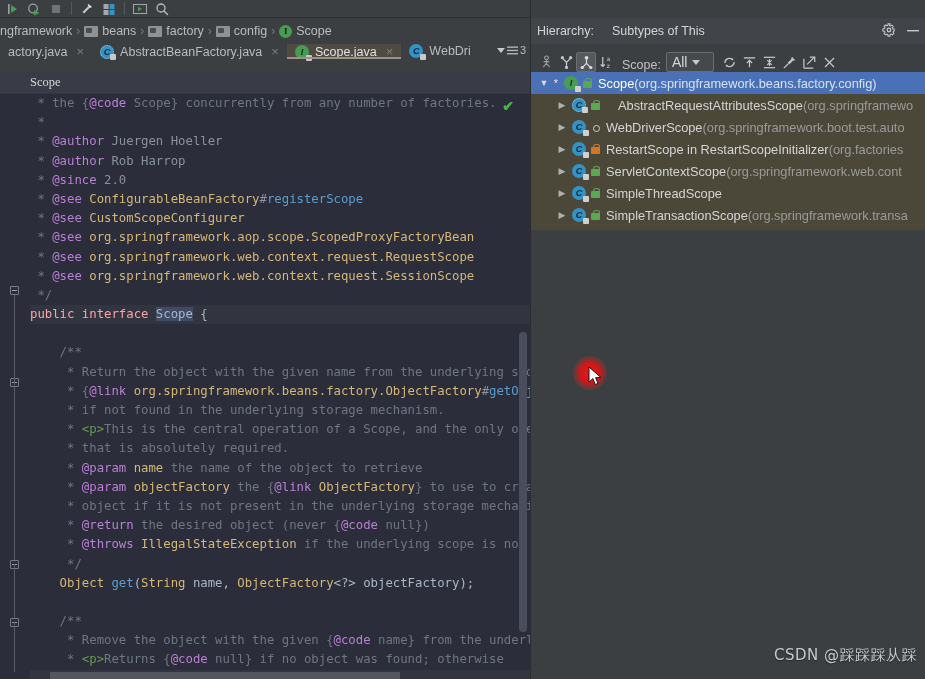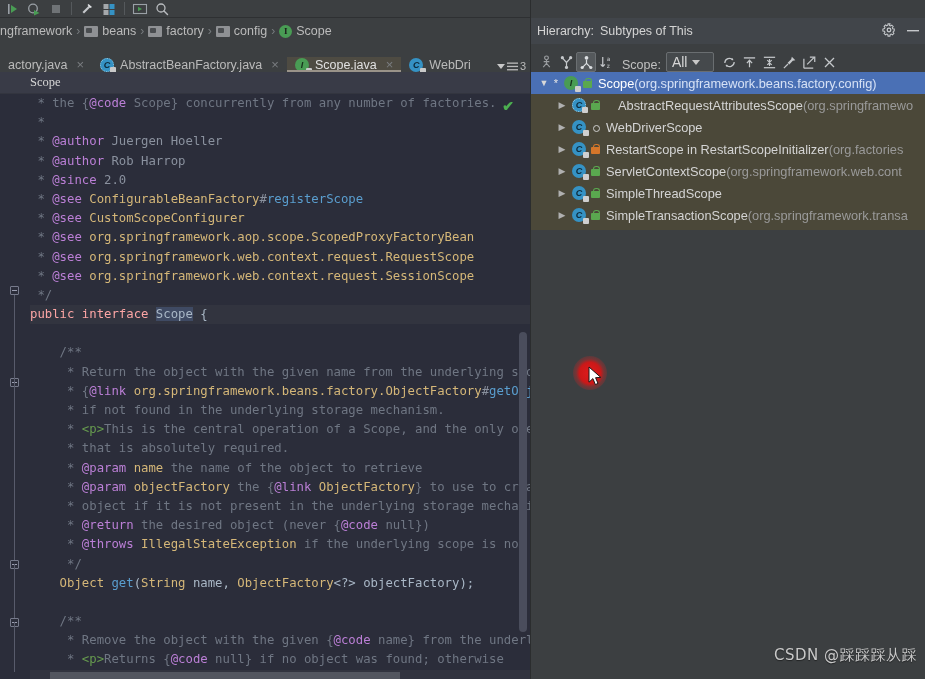--- a/index.html
+++ b/index.html
@@ -48,21 +48,21 @@
     background: #499c54; color: #1d1d1d;
     font-size: 9px; font-weight: bold;
     display: flex; align-items: center; justify-content: center;
     font-family: "Liberation Serif", serif;
   }
 
   
   .tabbar {
     position: absolute; left: 0; top: 44px; width: 530px; height: 28px;
     background: #3c3f41;
-    display: flex; align-items: flex-end; overflow: hidden;
+    display: flex; align-items: flex-start; overflow: hidden;
   }
   .tab {
     display: flex; align-items: center; gap: 6px;
     padding: 0 8px; font-size: 12.5px; color: #bbbbbb;
     position: relative; white-space: nowrap;
   }
   .tab.active { background: #4e4b42; color: #e0e0e0; }
   .tab.active::after {
     content: ''; position: absolute; left: 0; right: 0; bottom: 0;
     height: 2px; background: #9a9389;
@@ -388,21 +388,21 @@
     <div class="code" id="code-lines"><div class="ln"><span class="cmt"> * the {</span><span class="jdoc-tag">@code</span><span class="cmt"> Scope} concurrently from any number of factories.</span></div><div class="ln"><span class="cmt"> *</span></div><div class="ln"><span class="cmt"> * </span><span class="jdoc-tag">@author</span><span class="jdoc-val"> Juergen Hoeller</span></div><div class="ln"><span class="cmt"> * </span><span class="jdoc-tag">@author</span><span class="jdoc-val"> Rob Harrop</span></div><div class="ln"><span class="cmt"> * </span><span class="jdoc-tag">@since</span><span class="jdoc-val"> 2.0</span></div><div class="ln"><span class="cmt"> * </span><span class="jdoc-tag">@see</span><span class="typ"> ConfigurableBeanFactory</span><span class="jdoc-val">#</span><span class="link">registerScope</span></div><div class="ln"><span class="cmt"> * </span><span class="jdoc-tag">@see</span><span class="typ"> CustomScopeConfigurer</span></div><div class="ln"><span class="cmt"> * </span><span class="jdoc-tag">@see</span><span class="typ"> org.springframework.aop.scope.ScopedProxyFactoryBean</span></div><div class="ln"><span class="cmt"> * </span><span class="jdoc-tag">@see</span><span class="typ"> org.springframework.web.context.request.RequestScope</span></div><div class="ln"><span class="cmt"> * </span><span class="jdoc-tag">@see</span><span class="typ"> org.springframework.web.context.request.SessionScope</span></div><div class="ln"><span class="cmt"> */</span></div><div class="ln hl"><span class="kw">public interface </span><span class="sel">Scope</span><span class="id"> {</span></div><div class="ln"><span class="id"></span></div><div class="ln"><span class="cmt">    /**</span></div><div class="ln"><span class="cmt">     * Return the object with the given name from the underlying scope,</span></div><div class="ln"><span class="cmt">     * {</span><span class="jdoc-tag">@link</span><span class="typ"> org.springframework.beans.factory.ObjectFactory</span><span class="jdoc-val">#</span><span class="link">getObject(</span></div><div class="ln"><span class="cmt">     * if not found in the underlying storage mechanism.</span></div><div class="ln"><span class="cmt">     * </span><span class="htmltag">&lt;p&gt;</span><span class="cmt">This is the central operation of a Scope, and the only operati</span></div><div class="ln"><span class="cmt">     * that is absolutely required.</span></div><div class="ln"><span class="cmt">     * </span><span class="jdoc-tag">@param</span><span class="typ"> name</span><span class="cmt"> the name of the object to retrieve</span></div><div class="ln"><span class="cmt">     * </span><span class="jdoc-tag">@param</span><span class="typ"> objectFactory</span><span class="cmt"> the {</span><span class="jdoc-tag">@link</span><span class="typ"> ObjectFactory</span><span class="cmt">} to use to create t</span></div><div class="ln"><span class="cmt">     * object if it is not present in the underlying storage mechanism</span></div><div class="ln"><span class="cmt">     * </span><span class="jdoc-tag">@return</span><span class="cmt"> the desired object (never {</span><span class="jdoc-tag">@code</span><span class="cmt"> null})</span></div><div class="ln"><span class="cmt">     * </span><span class="jdoc-tag">@throws</span><span class="typ"> IllegalStateException</span><span class="cmt"> if the underlying scope is not curr</span></div><div class="ln"><span class="cmt">     */</span></div><div class="ln"><span class="typ">    Object </span><span class="mth">get</span><span class="id">(</span><span class="typ">String</span><span class="id"> name, </span><span class="typ">ObjectFactory</span><span class="id">&lt;?&gt; objectFactory);</span></div><div class="ln"><span class="id"></span></div><div class="ln"><span class="cmt">    /**</span></div><div class="ln"><span class="cmt">     * Remove the object with the given {</span><span class="jdoc-tag">@code</span><span class="cmt"> name} from the underlying</span></div><div class="ln"><span class="cmt">     * </span><span class="htmltag">&lt;p&gt;</span><span class="cmt">Returns {</span><span class="jdoc-tag">@code</span><span class="cmt"> null} if no object was found; otherwise</span></div><div class="ln hl"><span class="cmt">     * returns the removed {</span><span class="jdoc-tag">@code</span><span class="cmt"> Object}.</span></div></div>
     <div class="check-ok">✔</div>
     <div class="editor-scroll"></div>
     <div class="editor-scroll2"></div>
   </div>
 
   <div class="hier">
     <div class="hier-top"></div>
 
     <div class="hier-title">
-      <span style="margin-right:6px;">Hierarchy:</span>
+      <span style="margin-right:18px;">Hierarchy:</span>
       <span>Subtypes of This</span>
       <span class="t-actions">
         <span>
           <svg width="14" height="14" viewBox="0 0 16 16">
             <path d="M8 5.2a2.8 2.8 0 1 0 0 5.6 2.8 2.8 0 0 0 0-5.6zm0 4.1a1.3 1.3 0 1 1 0-2.6 1.3 1.3 0 0 1 0 2.6z" fill="#c5c8cb"></path>
             <path d="M14 9.1V6.9l-1.7-.3a4.6 4.6 0 0 0-.5-1.2l1-1.4-1.6-1.6-1.4 1a4.6 4.6 0 0 0-1.2-.5L9.1 1H6.9l-.3 1.7a4.6 4.6 0 0 0-1.2.5l-1.4-1L2.4 3.8l1 1.4a4.6 4.6 0 0 0-.5 1.2L1 6.9v2.2l1.9.3c.1.4.3.8.5 1.2l-1 1.4 1.6 1.6 1.4-1c.4.2.8.4 1.2.5l.3 1.9h2.2l.3-1.9c.4-.1.8-.3 1.2-.5l1.4 1 1.6-1.6-1-1.4c.2-.4.4-.8.5-1.2L14 9.1z" fill="none" stroke="#c5c8cb" stroke-width="1.2"></path>
           </svg>
         </span>
         <span>
           <svg width="14" height="14" viewBox="0 0 14 14">
@@ -511,20 +511,21 @@
             <span style="margin-left: 16px;">AbstractRequestAttributesScope</span>
             <span class="pkg"> (org.springframewo</span>
           </div>
           <div class="row" style="padding-left: 24px;">
             <span class="tri">▶</span>
             <span class="ic-wrap">
               <span style="position:relative;width:14px;height:14px;border-radius:50%;background:#3592c4;color:#0c2a3b;font-size:9px;font-weight:bold;font-style:italic;display:flex;align-items:center;justify-content:center;">C<span style="position:absolute;right:-3px;bottom:-2px;width:6px;height:6px;background:#cfcfcf;border-radius:1px;"></span></span>
             </span>
             <span class="lk dot"></span>
             <span style="margin-left: 4px;">WebDriverScope</span>
+            <span class="pkg"> (org.springframework.boot.test.auto</span>
           </div>
           <div class="row" style="padding-left: 24px;">
             <span class="tri">▶</span>
             <span class="ic-wrap">
               <span style="position:relative;width:14px;height:14px;border-radius:50%;background:#3592c4;color:#0c2a3b;font-size:9px;font-weight:bold;font-style:italic;display:flex;align-items:center;justify-content:center;">C<span style="position:absolute;right:-3px;bottom:-2px;width:6px;height:6px;background:#cfcfcf;border-radius:1px;"></span></span>
             </span>
             <span class="lk orange"></span>
             <span style="margin-left: 4px;">RestartScope in RestartScopeInitializer</span>
             <span class="pkg"> (org.factories</span>
           </div>

